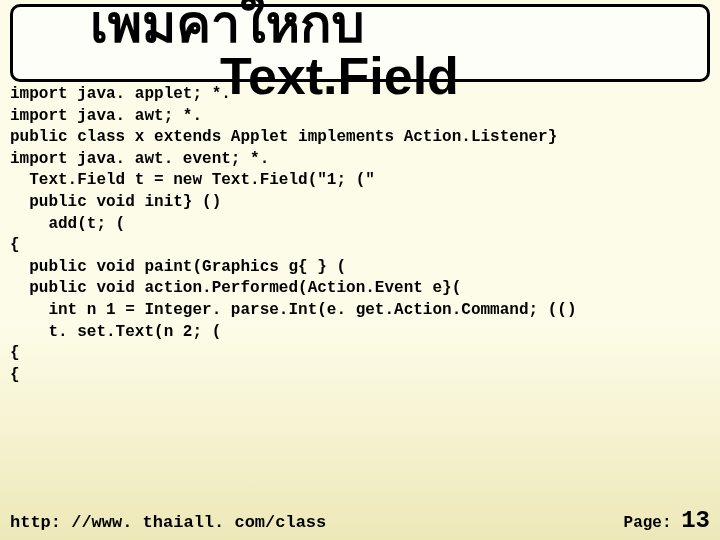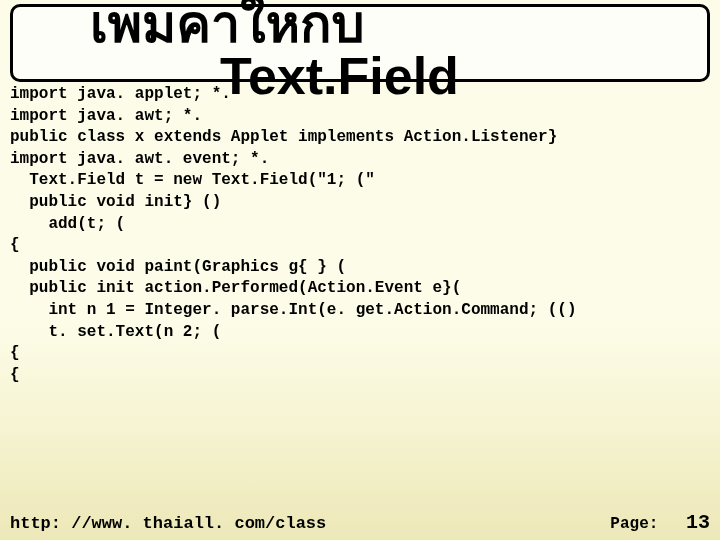--- a/index.html
+++ b/index.html
@@ -64,42 +64,41 @@
     font-weight: bold;
     color: #000;
   }
   .footer-right {
     font-family: "Courier New", monospace;
     font-size: 16px;
     font-weight: bold;
     color: #000;
   }
   .footer-right .page-num {
-    font-size: 20px;
-    margin-left: 18px;
+    font-size: 24px;
   }
 </style>
 </head>
 <body>
 
 <div class="title-box"></div>
 <div class="title-text">เพมคาใหกบ
          Text.Field</div>
 
 <div class="code-area">
   <div class="code-line">import java. applet; *.</div>
   <div class="code-line">import java. awt; *.</div>
   <div class="code-line">public class x extends Applet implements Action.Listener}</div>
   <div class="code-line">import java. awt. event; *.</div>
   <div class="code-line">  Text.Field t = new Text.Field("1; ("</div>
   <div class="code-line">  public void init} ()</div>
   <div class="code-line">    add(t; (</div>
   <div class="code-line">{</div>
   <div class="code-line">  public void paint(Graphics g{ } (</div>
-  <div class="code-line">  public init action.Performed(Action.Event e}(</div>
+  <div class="code-line">  public void action.Performed(Action.Event e}(</div>
   <div class="code-line">    int n 1 = Integer. parse.Int(e. get.Action.Command; (()</div>
   <div class="code-line">    t. set.Text(n 2; (</div>
   <div class="code-line">{</div>
   <div class="code-line">{</div>
 </div>
 
 <div class="footer">
   <span class="footer-left">http: //www. thaiall. com/class</span>
   <span class="footer-right">
     <span>Page:</span>

